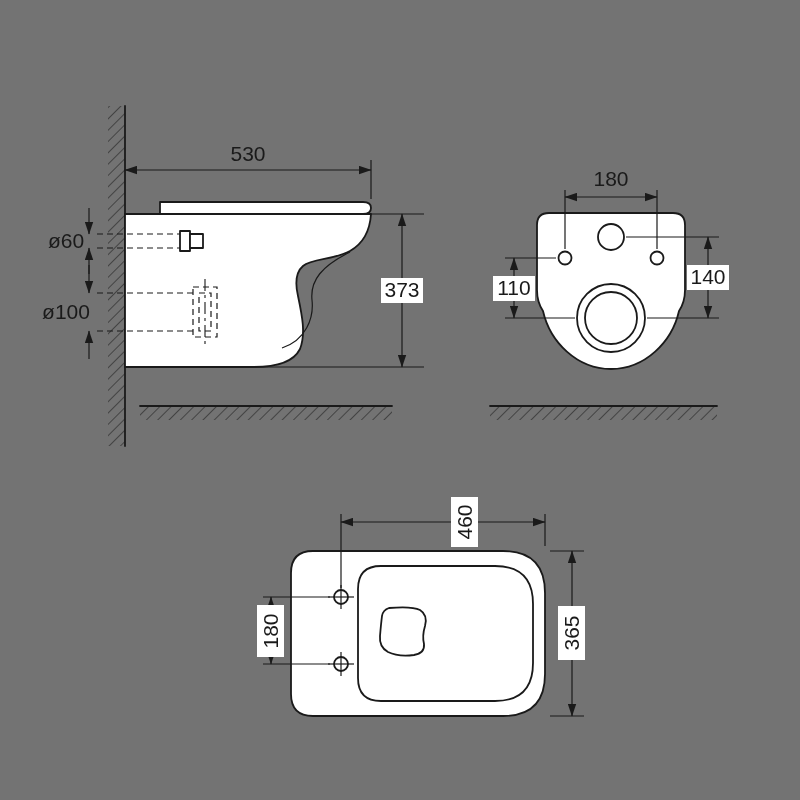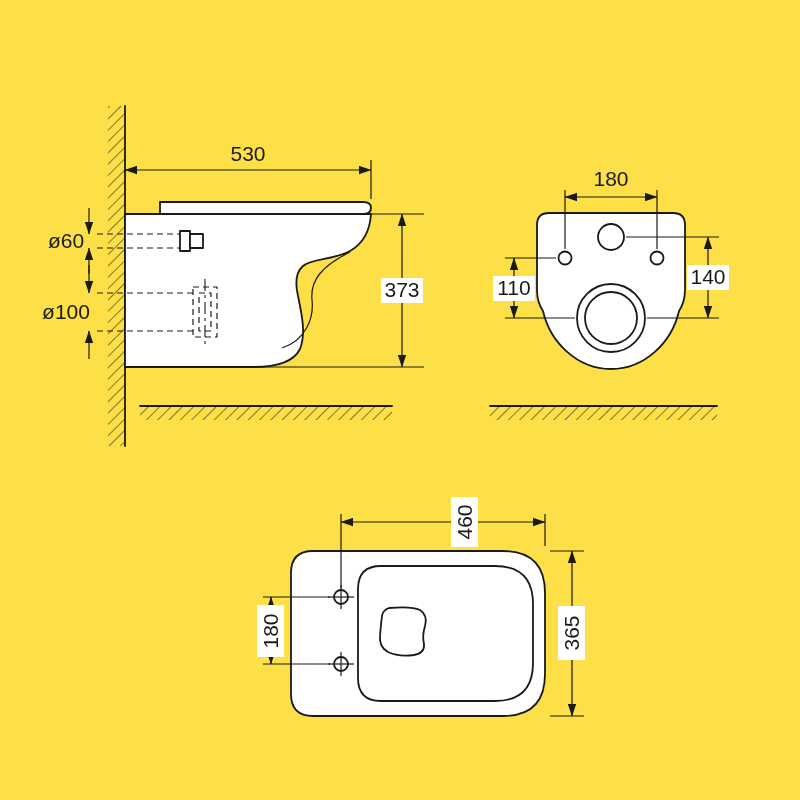--- a/index.html
+++ b/index.html
@@ -1,16 +1,16 @@
 <!DOCTYPE html>
 <html><head>
 <meta charset="utf-8">
 <style>
   html,body{margin:0;padding:0;background:#ffffff;}
-  .stage{width:800px;height:800px;position:relative;background:#fde047;margin:0 auto;}
+  .stage{width:800px;height:800px;position:relative;background:#737373;margin:0 auto;}
   svg{display:block;}
   text{
     font-family:"Liberation Sans","DejaVu Sans",sans-serif;
     font-size:21px;
     fill:#1a1a1a;
   }
   .ol   {stroke:#1a1a1a;stroke-width:1.8;fill:none;stroke-linecap:round;stroke-linejoin:round;}
   .olf  {stroke:#1a1a1a;stroke-width:1.8;fill:#ffffff;stroke-linejoin:round;}
   .thin {stroke:#1a1a1a;stroke-width:1.2;fill:none;}
   .dash {stroke:#1a1a1a;stroke-width:1.2;fill:none;stroke-dasharray:6 4;}

